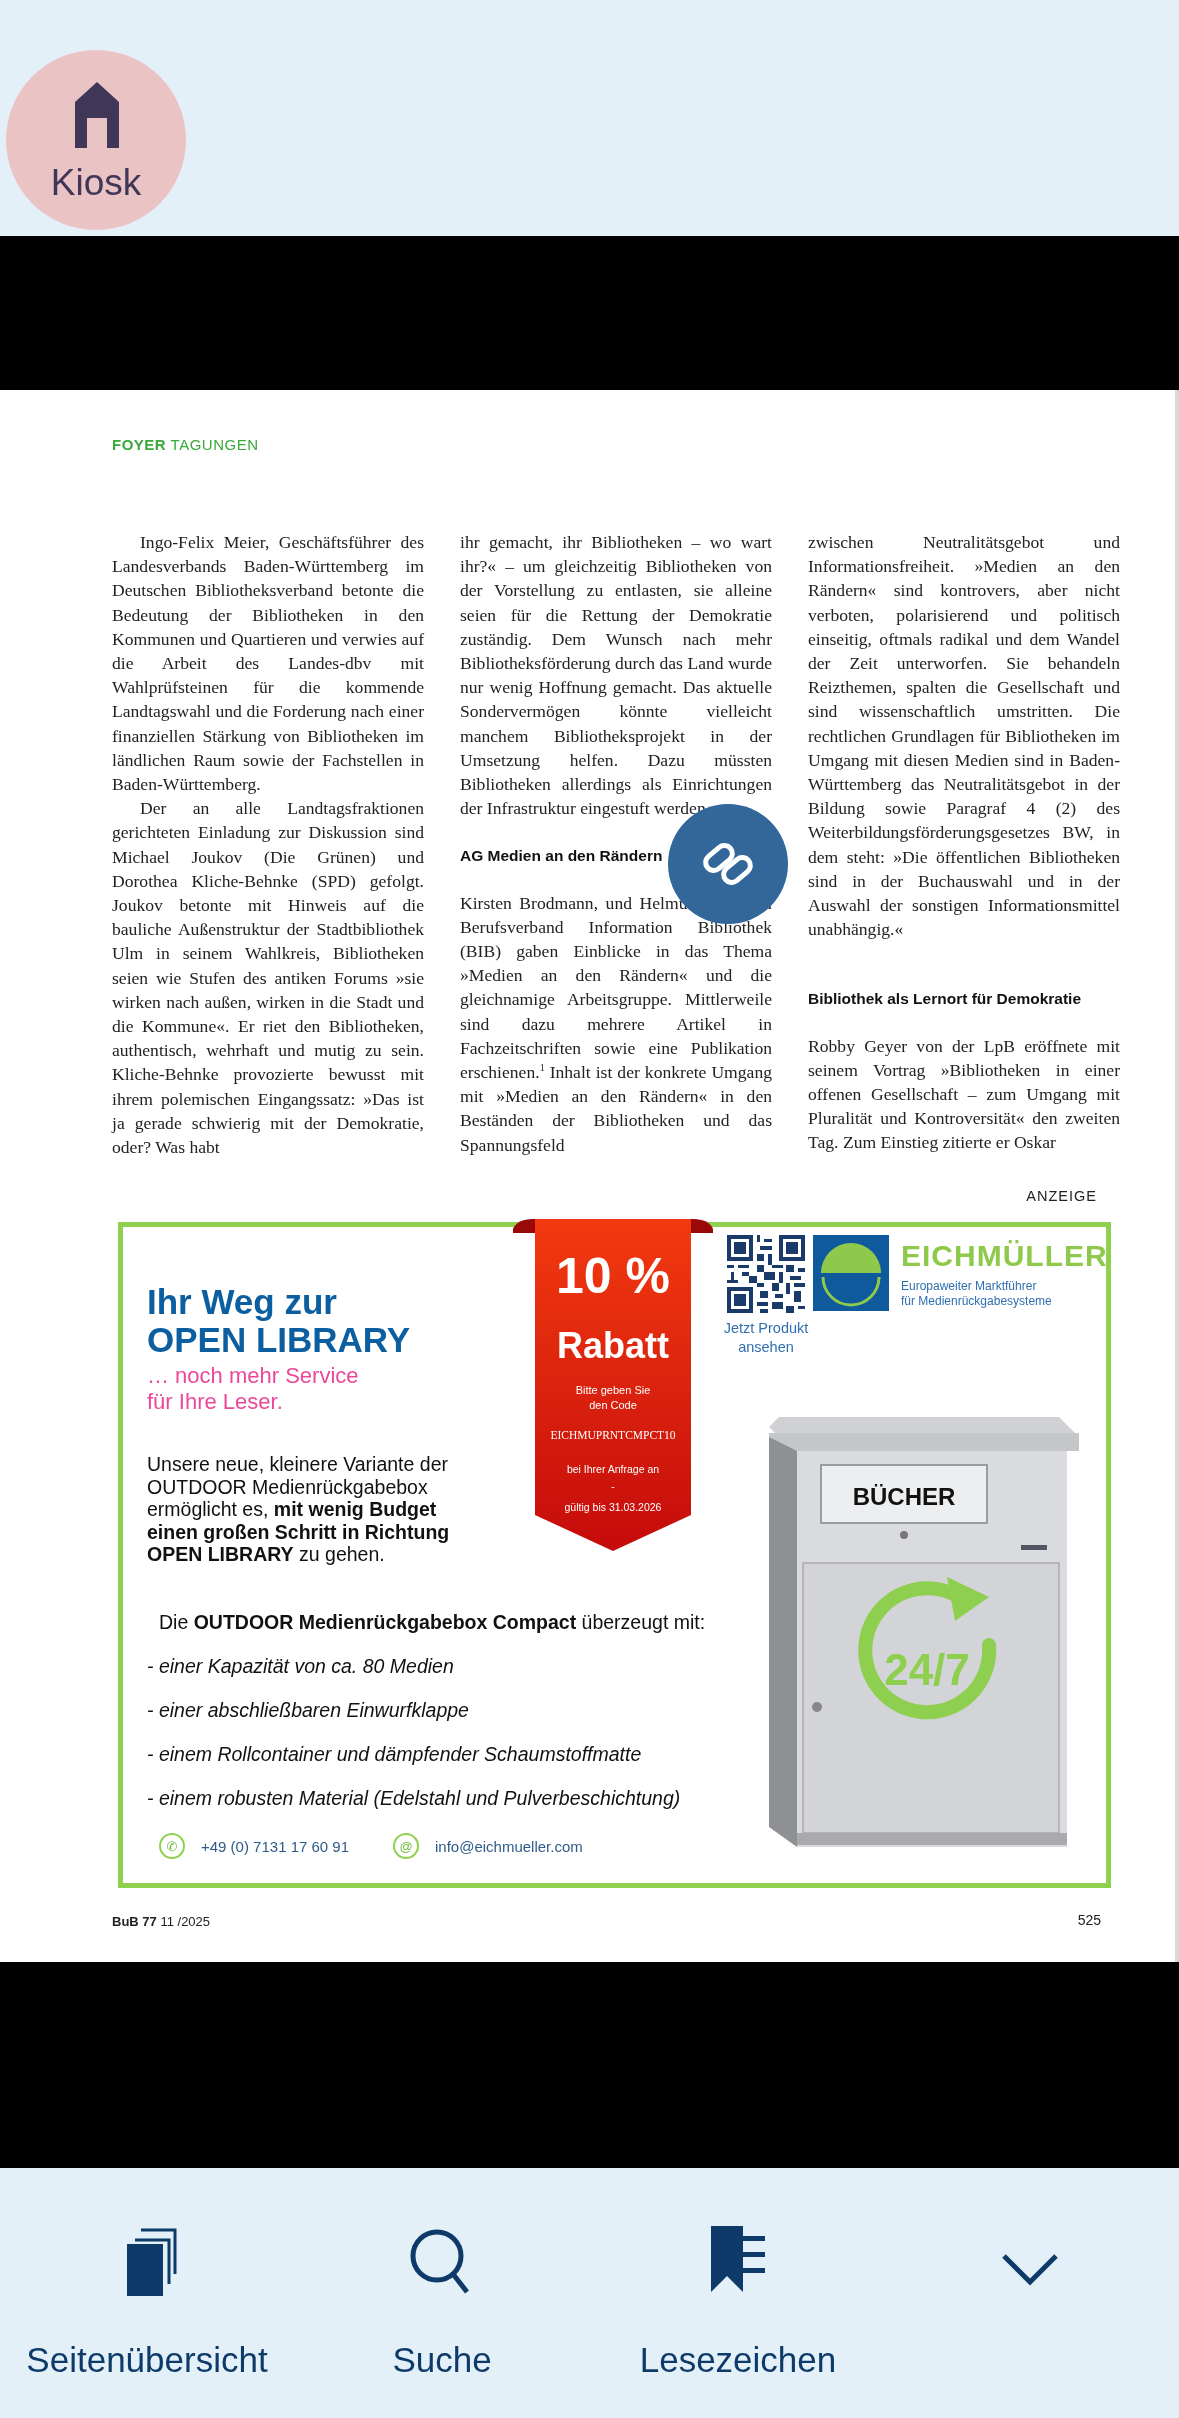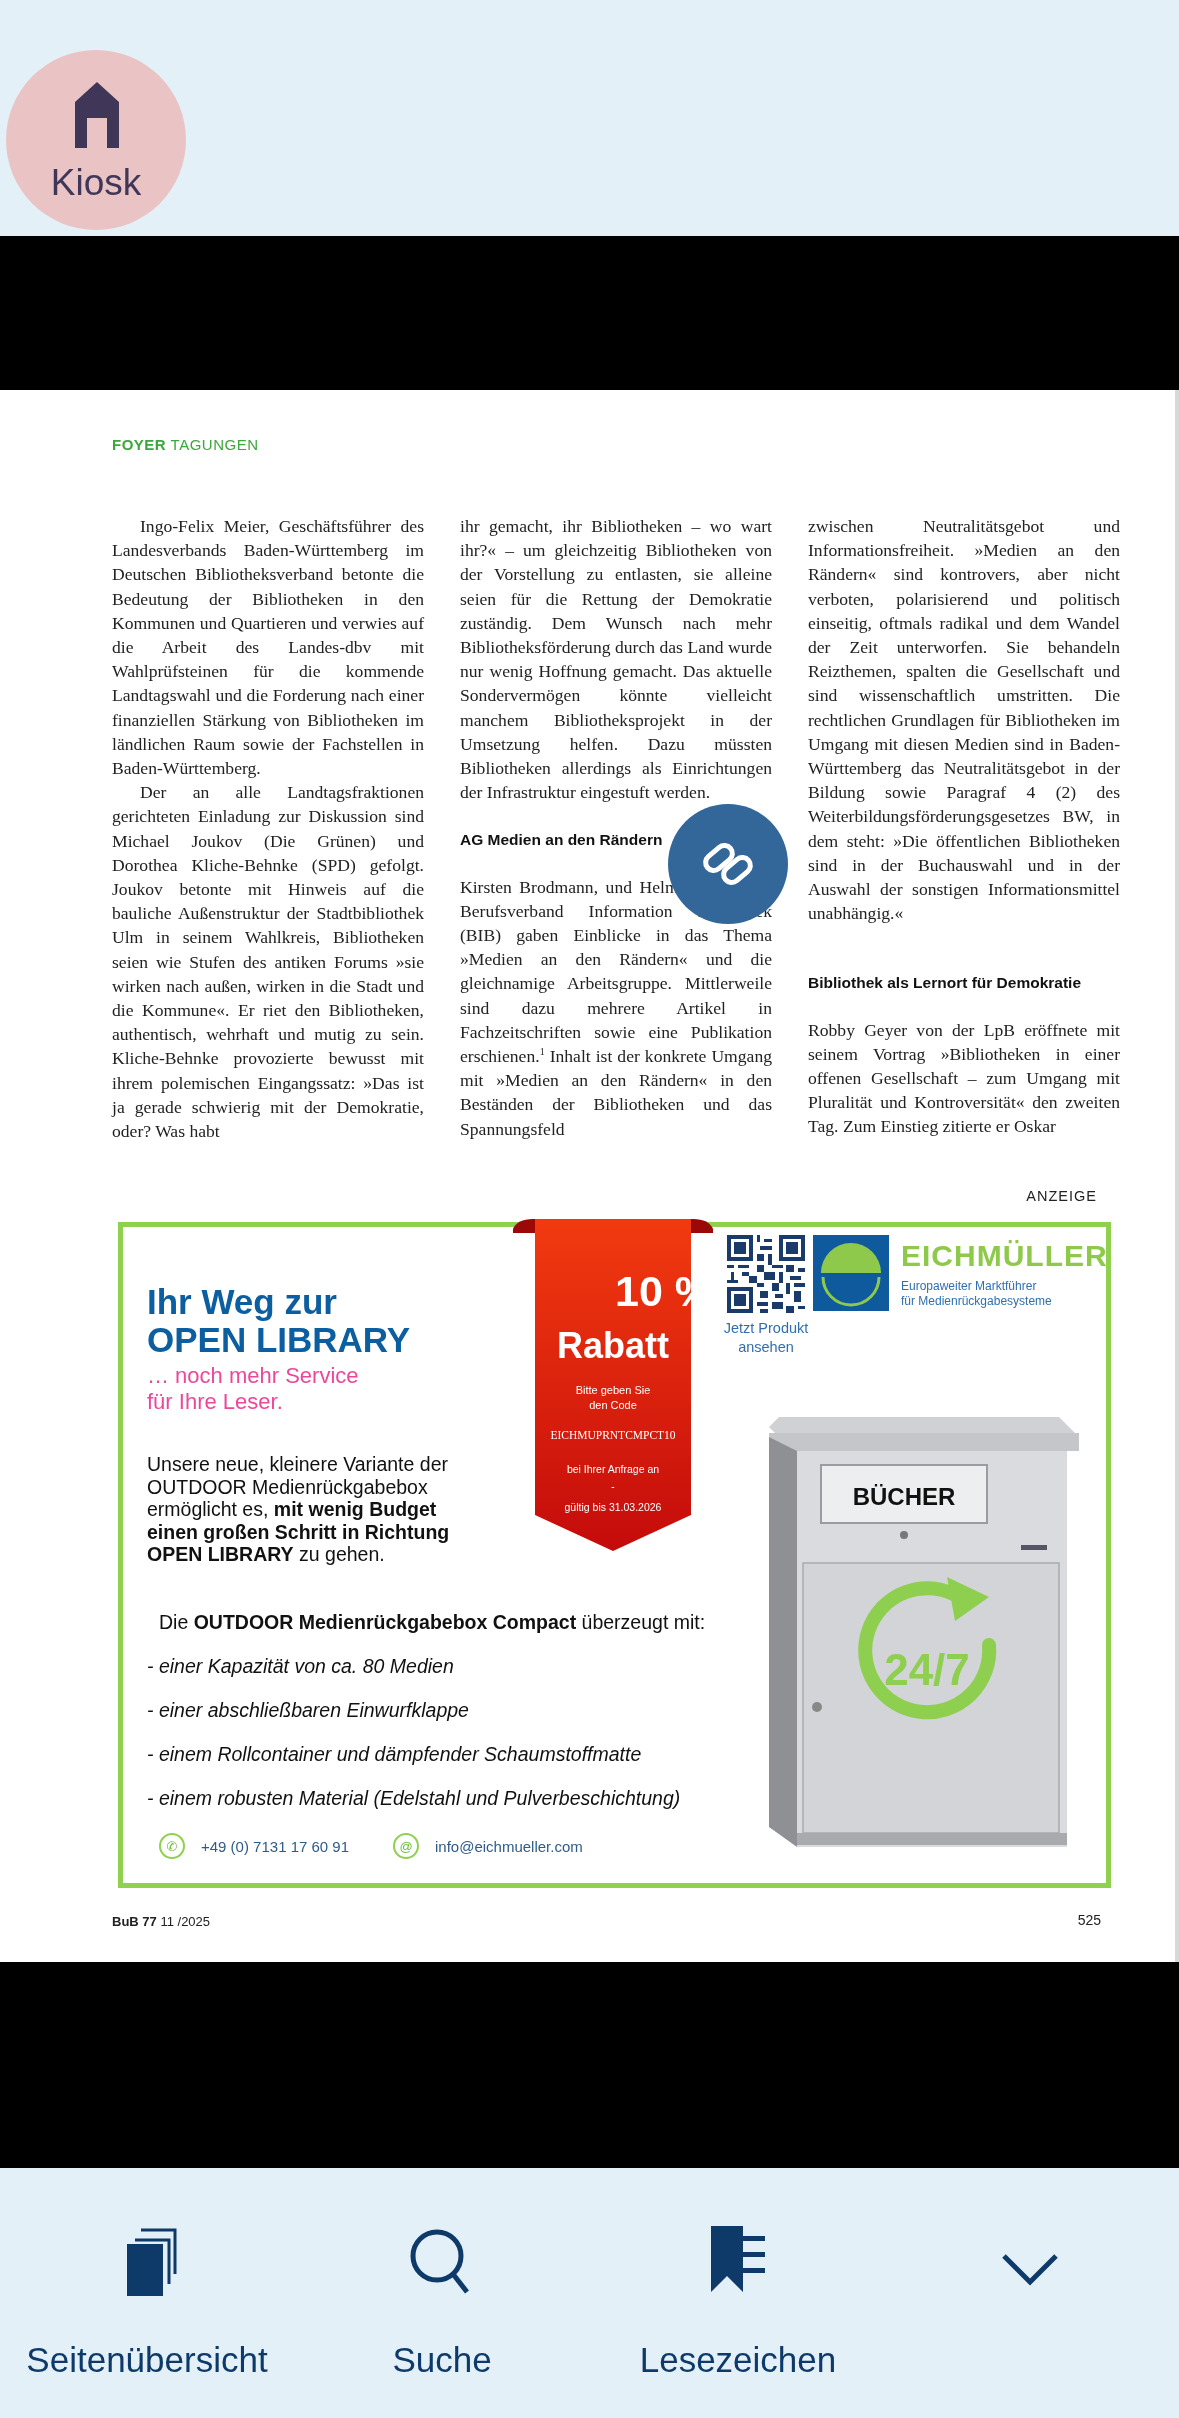--- a/index.html
+++ b/index.html
@@ -12,21 +12,21 @@
   .kiosk-btn .lbl { position:absolute; left:0; width:180px; top:112px; text-align:center; font-size:37px; color:#3f3658; }
   .actions-btn { position:absolute; left:975px; top:78px; width:180px; height:130px; cursor:pointer; }
   .actions-btn .ico { position:absolute; left:53px; top:4px; width:52px; height:70px; }
   .actions-btn .lbl { position:absolute; left:0; width:180px; top:84px; text-align:center; font-size:37px; color:#0e3a6a; }
 
   
   .page { position:absolute; left:0; top:390px; width:1175px; height:1572px; background:#fff; }
   .page-edge { position:absolute; left:1175px; top:390px; width:4px; height:1572px; background:#d8d8d8; }
   .section { position:absolute; left:112px; top:46px; font-size:15px; letter-spacing:0.5px; color:#3aa83a; }
   .section b { font-weight:bold; }
-  .col { position:absolute; top:124px; width:312px; font-family:"Liberation Serif", serif; font-size:17.6px; line-height:24.2px; color:#222; text-align:justify; hyphens:none; }
+  .col { position:absolute; top:140px; width:312px; font-family:"Liberation Serif", serif; font-size:17.6px; line-height:24.2px; color:#222; text-align:justify; hyphens:none; }
   .col p { margin:0; }
   .col p.indent { text-indent:28px; }
   .col h4 { margin:0; font-family:"Liberation Sans", sans-serif; font-weight:bold; font-size:15.5px; color:#111; }
   .c1 { left:112px; } .c2 { left:460px; } .c3 { left:808px; }
   sup { font-size:10px; line-height:0; }
 
   .link-fab { position:absolute; left:668px; top:804px; width:120px; height:120px; border-radius:50%; background:#336699; cursor:pointer; }
   .link-fab svg { position:absolute; left:28px; top:28px; }
 
   .anzeige { position:absolute; right:78px; top:798px; font-size:14.5px; letter-spacing:1px; color:#222; }
@@ -140,21 +140,21 @@
       <svg width="200" height="340" viewBox="0 0 200 340" style="position:absolute;left:0;top:0">
         <defs>
           <linearGradient id="rg" x1="0" y1="0" x2="0" y2="1">
             <stop offset="0" stop-color="#f23a10"></stop>
             <stop offset="1" stop-color="#c40b0b"></stop>
           </linearGradient>
         </defs>
         <path d="M0 14 Q4 4 20 4 L180 4 Q196 4 200 14 L200 18 L0 18 Z" fill="#9a0808"></path>
         <path d="M22 4 L178 4 L178 300 L100 336 L22 300 Z" fill="url(#rg)"></path>
       </svg>
-      <div class="txt" style="top:52px;font-size:43px;font-weight:bold;text-align:right;">10 %</div>
+      <div class="txt" style="top:32px;font-size:50px;font-weight:bold;">10 %</div>
       <div class="txt" style="top:110px;font-size:36px;font-weight:bold;">Rabatt</div>
       <div class="txt" style="top:168px;font-size:11px;line-height:15px;">
         <div>Bitte geben Sie</div>
         <div>den Code</div>
       </div>
       <div class="txt" style="top:214px;font-size:11.5px;font-family:Liberation Serif, serif;">EICHMUPRNTCMPCT10</div>
       <div class="txt" style="top:248px;font-size:10.5px;">bei Ihrer Anfrage an</div>
       <div class="txt" style="top:266px;font-size:10px;">-</div>
       <div class="txt" style="top:286px;font-size:10.5px;">gültig bis 31.03.2026</div>
     </div>

